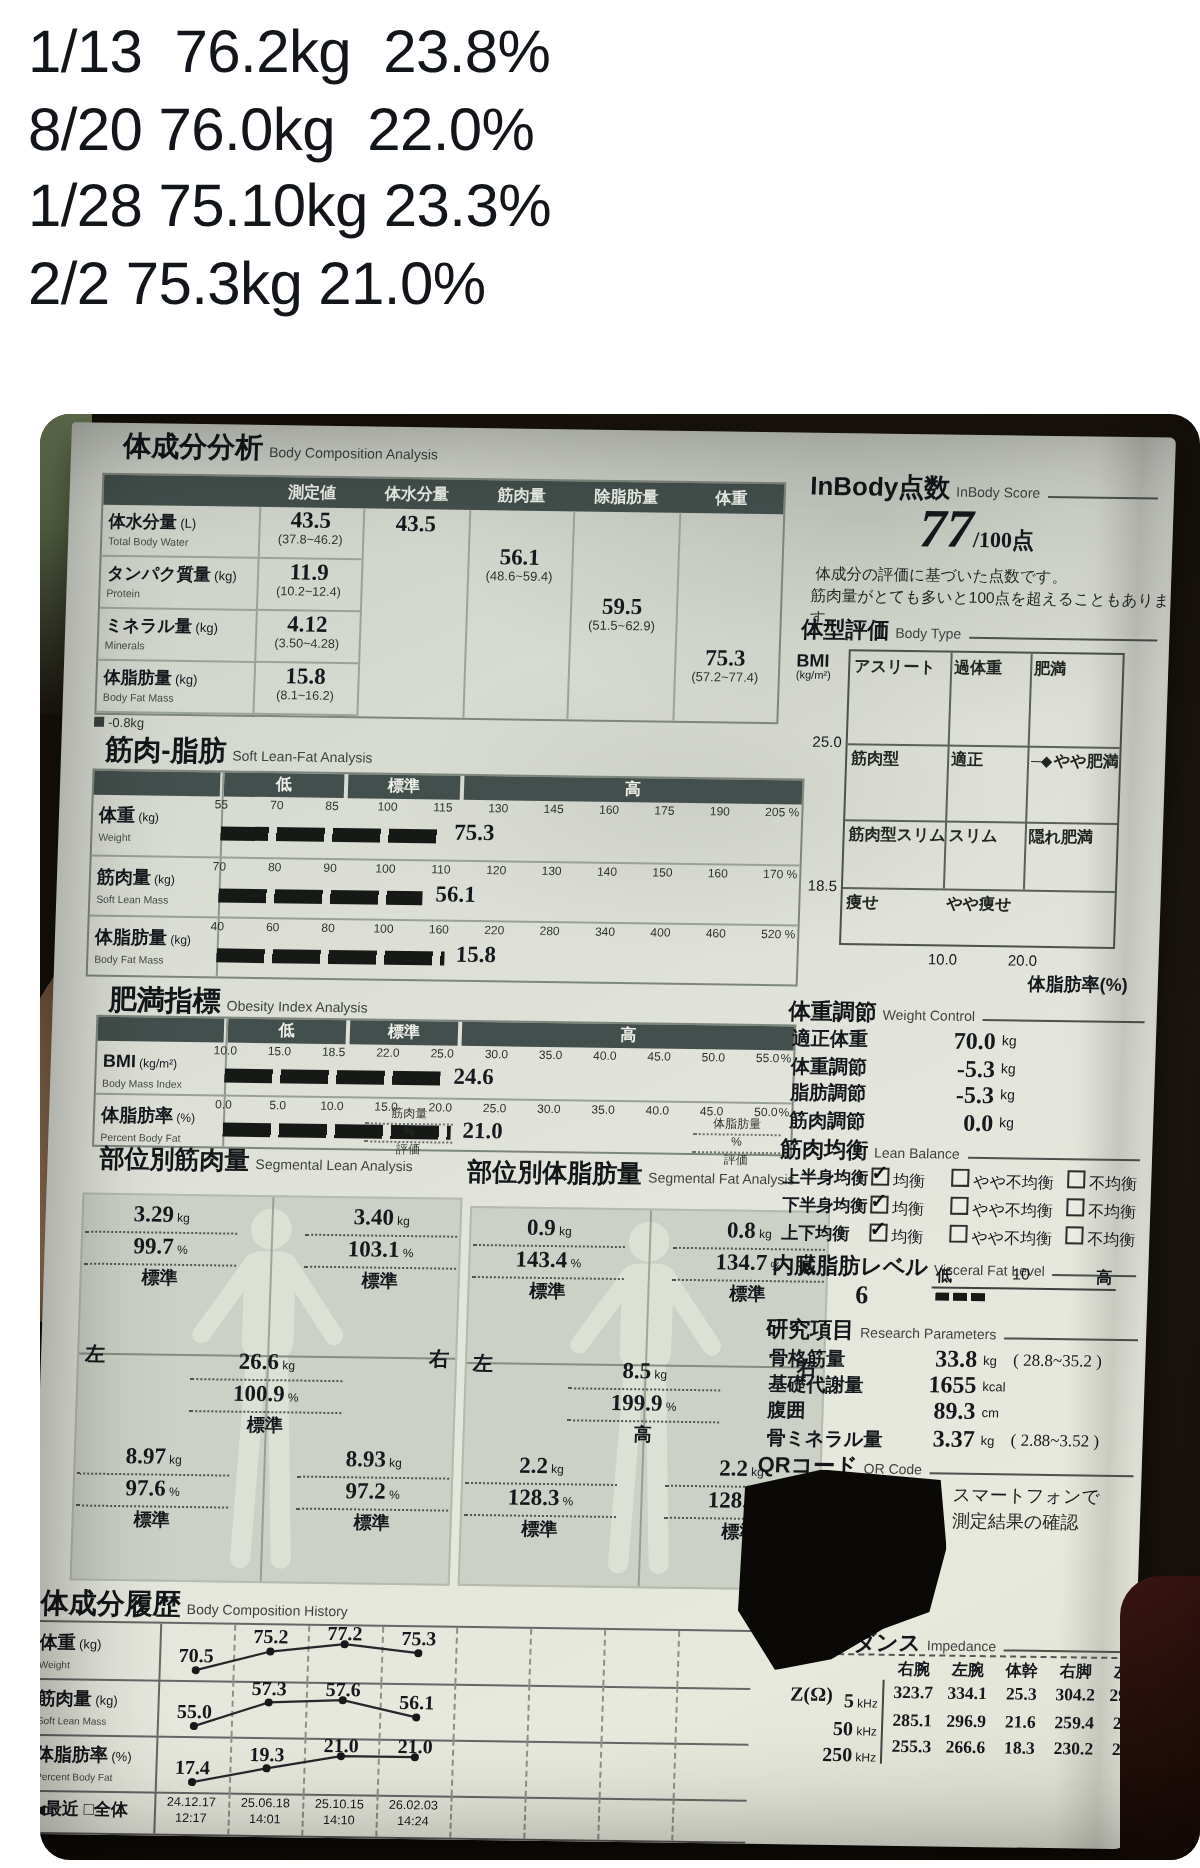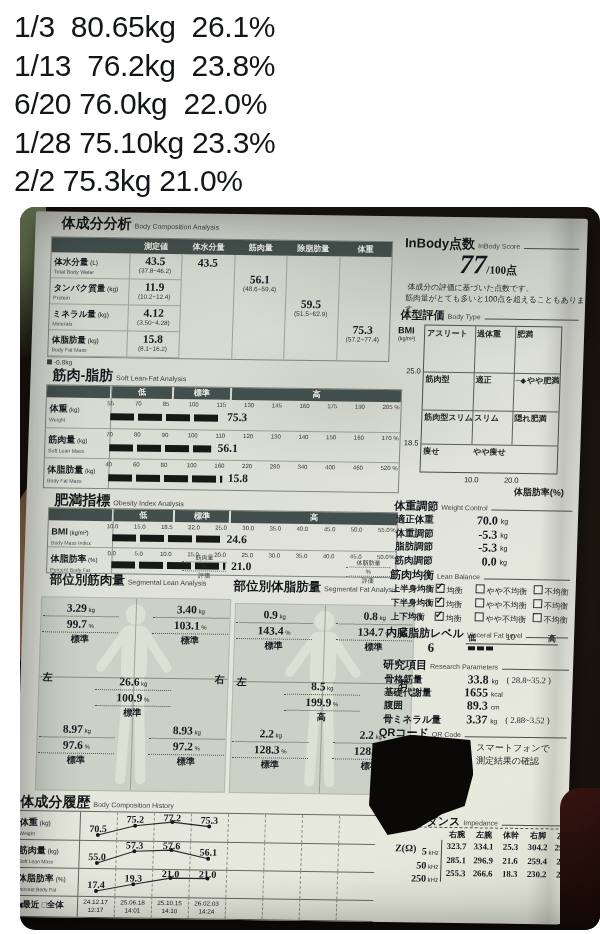--- a/index.html
+++ b/index.html
@@ -46,23 +46,22 @@
   .seg-panel{position:absolute;background:#cbd1c6;border:1px solid #b4baae;}
   .blob{position:absolute;background:#0b0908;
     clip-path:polygon(3% 8%,40% 0%,97% 6%,100% 40%,92% 72%,70% 80%,45% 95%,18% 100%,0% 70%);
     transform:rotate(-1.5deg);}
   #bt-grid{position:absolute;border:1px solid #4b514c;}
 </style>
 </head>
 <body>
 
 <div id="note">
-    <div class="note-line">1/3  80.65kg  26.1%</div>
     <div class="note-line">1/13  76.2kg  23.8%</div>
-    <div class="note-line">6/20 76.0kg  22.0%</div>
+    <div class="note-line">8/20 76.0kg  22.0%</div>
     <div class="note-line">1/28 75.10kg 23.3%</div>
     <div class="note-line">2/2 75.3kg 21.0%</div>
   </div>
 
 <div id="photo">
   <div class="ph-window"></div>
   <div class="ph-thumb">
       <div class="ph-nail"></div>
     </div>
 

